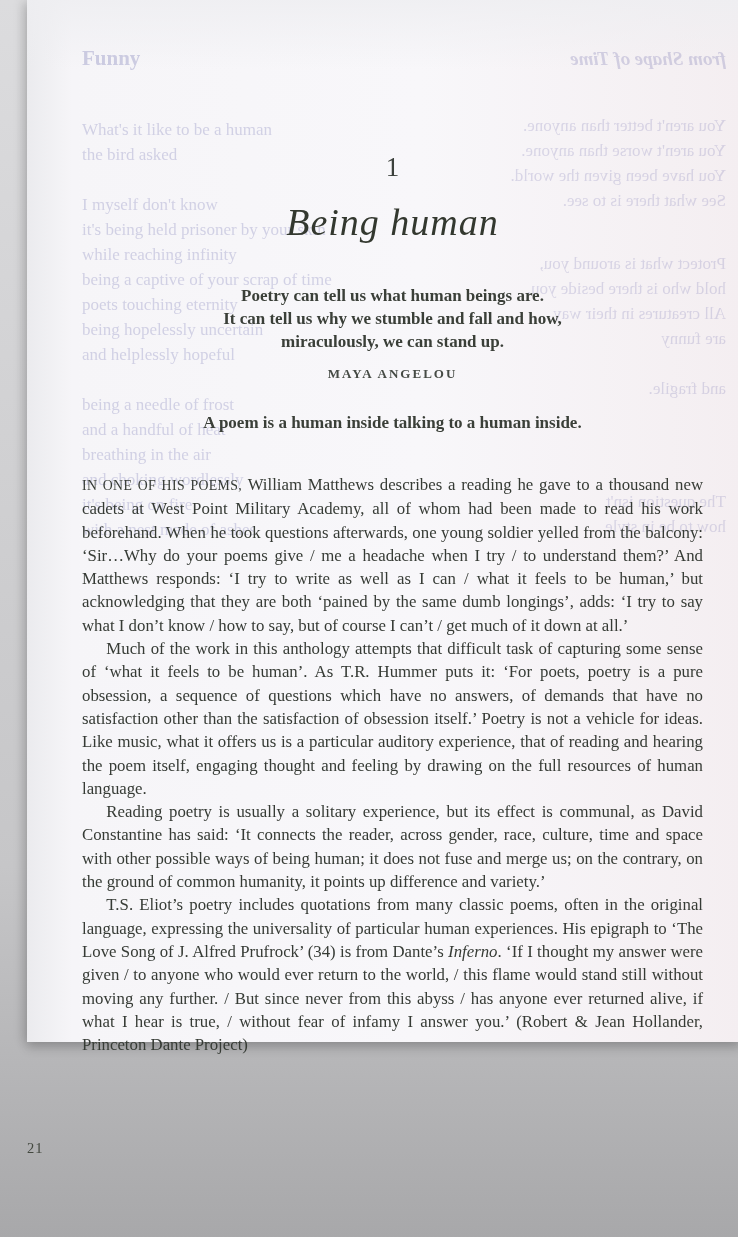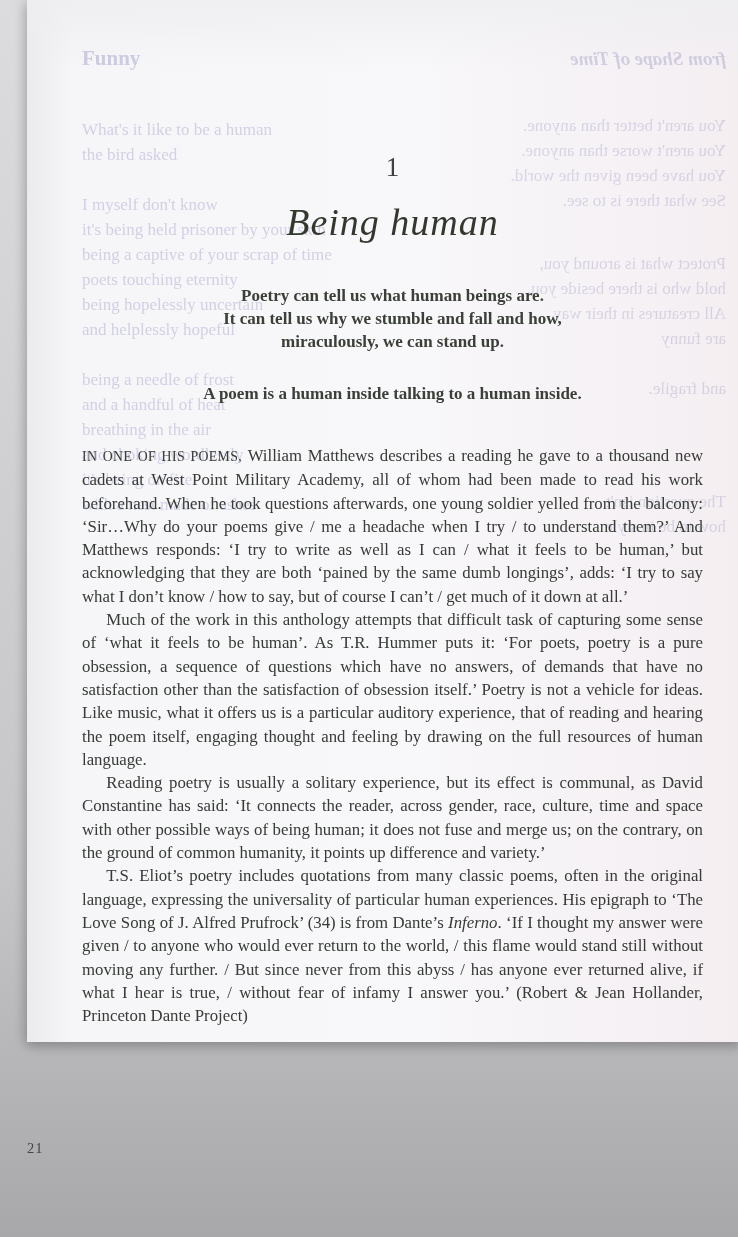--- a/index.html
+++ b/index.html
@@ -138,20 +138,21 @@
 <div class="scan-page">
 
   <div class="ghost-layer">
     <div class="ghost-left">
       <div class="ghost-title">Funny</div>
       <div class="ghost-line">What's it like to be a human</div>
       <div class="ghost-line">the bird asked</div>
       <div class="ghost-line"></div>
       <div class="ghost-line">I myself don't know</div>
       <div class="ghost-line">it's being held prisoner by your skin</div>
+      <div class="ghost-line">while reaching infinity</div>
       <div class="ghost-line">being a captive of your scrap of time</div>
       <div class="ghost-line">poets touching eternity</div>
       <div class="ghost-line">being hopelessly uncertain</div>
       <div class="ghost-line">and helplessly hopeful</div>
       <div class="ghost-line"></div>
       <div class="ghost-line">being a needle of frost</div>
       <div class="ghost-line">and a handful of heat</div>
       <div class="ghost-line">breathing in the air</div>
       <div class="ghost-line">and choking wordlessly</div>
       <div class="ghost-line">it's being on fire</div>
@@ -180,20 +181,21 @@
 
   <div class="content">
     <div class="chapter-number">1</div>
     <div class="chapter-title">Being human</div>
 
     <div class="epigraph epigraph-1">
       <div>Poetry can tell us what human beings are.</div>
       <div>It can tell us why we stumble and fall and how,</div>
       <div>miraculously, we can stand up.</div>
     </div>
+    <div class="attribution">MAYA ANGELOU</div>
 
     <div class="epigraph epigraph-2">
       <div>A poem is a human inside talking to a human inside.</div>
     </div>
 
     <div class="body-text">
       <p class="first-paragraph"><span class="lead-in">IN ONE OF HIS POEMS,</span><span> William Matthews describes a reading he gave to a thousand new cadets at West Point Military Academy, all of whom had been made to read his work beforehand. When he took questions afterwards, one young soldier yelled from the balcony: ‘Sir…Why do your poems give / me a headache when I try / to understand them?’ And Matthews responds: ‘I try to write as well as I can / what it feels to be human,’ but acknowledging that they are both ‘pained by the same dumb longings’, adds: ‘I try to say what I don’t know / how to say, but of course I can’t / get much of it down at all.’</span></p>
       <p>Much of the work in this anthology attempts that difficult task of capturing some sense of ‘what it feels to be human’. As T.R. Hummer puts it: ‘For poets, poetry is a pure obsession, a sequence of questions which have no answers, of demands that have no satisfaction other than the satisfaction of obsession itself.’ Poetry is not a vehicle for ideas. Like music, what it offers us is a particular auditory experience, that of reading and hearing the poem itself, engaging thought and feeling by drawing on the full resources of human language.</p>
       <p>Reading poetry is usually a solitary experience, but its effect is communal, as David Constantine has said: ‘It connects the reader, across gender, race, culture, time and space with other possible ways of being human; it does not fuse and merge us; on the contrary, on the ground of common humanity, it points up difference and variety.’</p>
       <p><span>T.S. Eliot’s poetry includes quotations from many classic poems, often in the original language, expressing the universality of particular human experiences. His epigraph to ‘The Love Song of J. Alfred Prufrock’ (34) is from Dante’s </span><span class="italic-title">Inferno</span><span>. ‘If I thought my answer were given / to anyone who would ever return to the world, / this flame would stand still without moving any further. / But since never from this abyss / has anyone ever returned alive, if what I hear is true, / without fear of infamy I answer you.’ (Robert &amp; Jean Hollander, Princeton Dante Project)</span></p>

